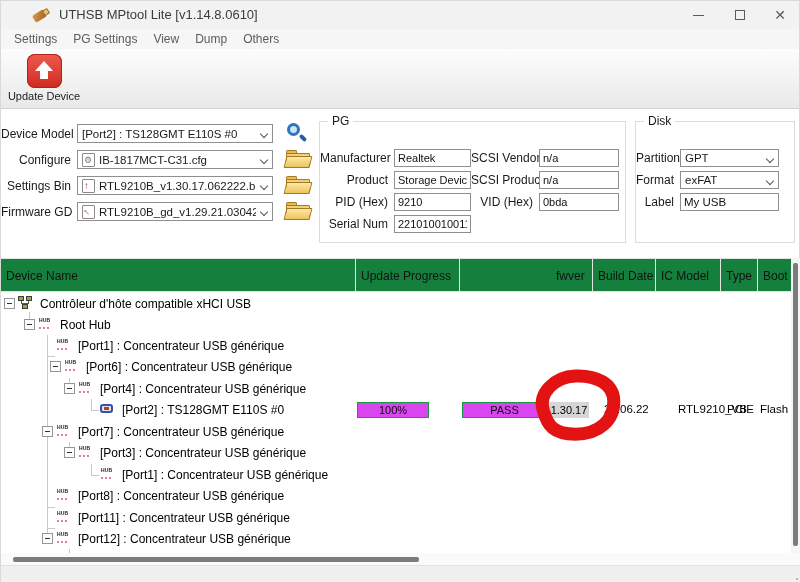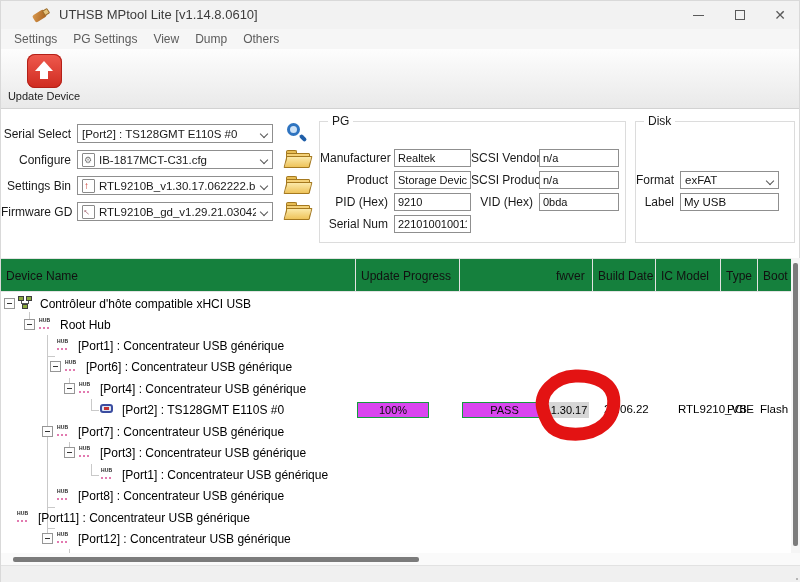--- a/index.html
+++ b/index.html
@@ -135,21 +135,21 @@
   <div class="toolbar"></div>
   <div class="upd-btn">
     <div class="upd-ico">
       <div class="upd-arrow-head"></div>
         <div class="upd-arrow-stem"></div>
     </div>
     <div class="upd-label">Update Device</div>
   </div>
 
   <div class="formrow" style="top:123px;">
-    <span class="f-label">Serial Select</span>
+    <span class="f-label">Device Model</span>
     <div class="combo">
       <span class="ctext">[Port2] : TS128GMT E110S #0</span>
       <span class="chev"></span>
     </div>
   </div>
   <div class="search-ico" style="left:284px; top:121px;">
     <div class="lens"></div>
       <div class="handle"></div>
   </div>
 
@@ -218,20 +218,27 @@
     </div>
     <div class="gb-row" style="left:0; top:93px;">
       <span class="gb-label" style="width:74px;">Serial Num</span>
       <input class="gb-input" style="width: 77px;" value="221010010011">
     </div>
   </div>
 
   <div class="groupbox" style="left:634px; top:120px; width:160px; height:122px;">
     <span class="legend">Disk</span>
 
+    <div class="gb-row" style="left:0; top:27px;">
+      <span class="gb-label" style="width:44px;">Partition</span>
+      <div class="gb-combo" style="width:99px;">
+        <span class="ctext">GPT</span>
+        <span class="chev"></span>
+      </div>
+    </div>
     <div class="gb-row" style="left:0; top:49px;">
       <span class="gb-label" style="width:44px;">Format</span>
       <div class="gb-combo" style="width:99px;">
         <span class="ctext">exFAT</span>
         <span class="chev"></span>
       </div>
     </div>
     <div class="gb-row" style="left:0; top:71px;">
       <span class="gb-label" style="width:44px;">Label</span>
       <input class="gb-input" style="width: 99px; font-size: 11.5px;" value="My USB">
@@ -360,21 +367,21 @@
 
     <div class="trow" style="top:193px; padding-left:40px;">
       <span class="slot"></span>
       <span class="ticon hub">
           <span class="tt">HUB</span>
           <span class="dots"></span>
         </span>
       <span class="tlabel">[Port8] : Concentrateur USB générique</span>
     </div>
 
-    <div class="trow" style="top:215px; ">
+    <div class="trow" style="top:215px; padding-left:40px;">
       <span class="slot"></span>
       <span class="ticon hub">
           <span class="tt">HUB</span>
           <span class="dots"></span>
         </span>
       <span class="tlabel">[Port11] : Concentrateur USB générique</span>
     </div>
 
     <div class="trow" style="top:236px; padding-left:40px;">
       <span class="slot">

